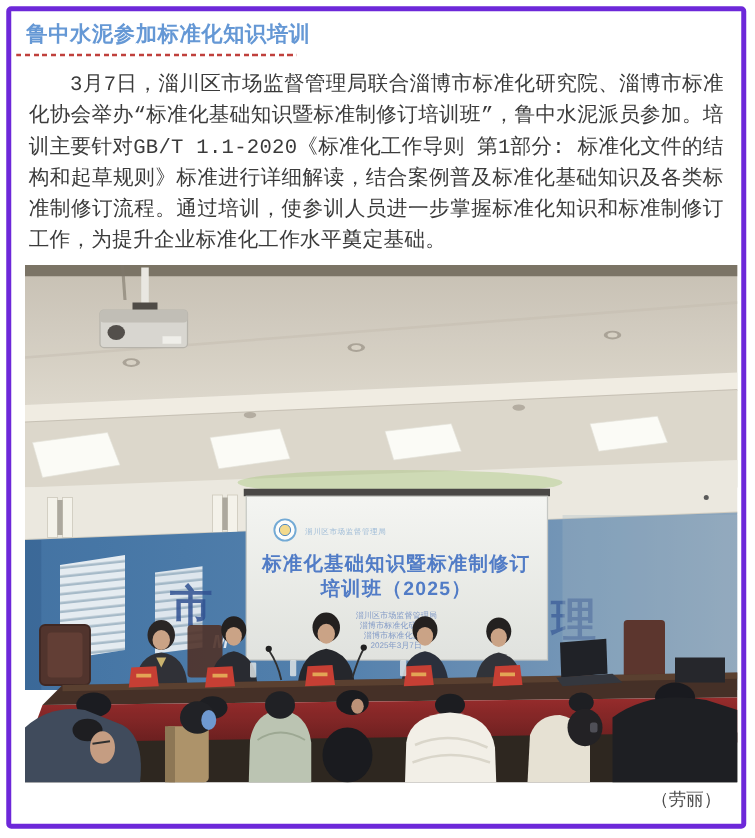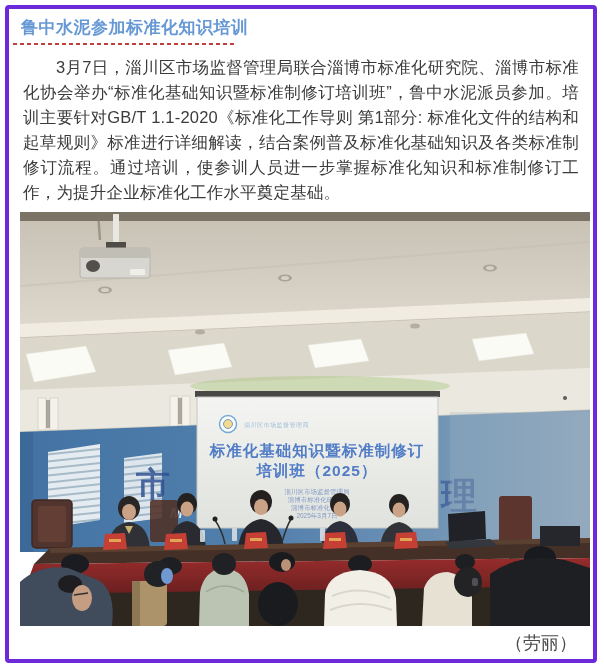--- a/index.html
+++ b/index.html
@@ -15,26 +15,26 @@
   .article-title{
     margin:7px 0 0 12px;font-size:17px;line-height:24px;font-weight:bold;
     color:#6598d5;letter-spacing:.5px;
   }
   .title-underline{
     margin:3px 0 0 4px;width:224px;height:2px;
     background:repeating-linear-gradient(90deg,#c0403c 0 4px,transparent 4px 7px);
   }
   .body-text{
     margin:10px 14px 0 14px;font-size:16.5px;line-height:25px;color:#3b3b3b;
-    text-align:justify;text-indent:2em;letter-spacing:.2px;
+    text-align:justify;text-indent:2em;letter-spacing:.2px;font-family:Liberation Mono, monospace;
   }
   .photo{width:570px;height:414px;margin:7px 0 0 11px;}
   .photo svg{display:block;}
   .caption{
-    margin:5px 16px 0 0;text-align:right;font-size:18px;color:#4a4a4a;
+    margin:5px 16px 0 0;text-align:right;font-size:14px;color:#4a4a4a;
   }
   svg text{font-family:"Liberation Sans","DejaVu Sans",sans-serif;}
 </style>
 </head>
 <body>
 
 <div class="frame">
 
   <h1 class="article-title">鲁中水泥参加标准化知识培训</h1>
   <div class="title-underline"></div>

